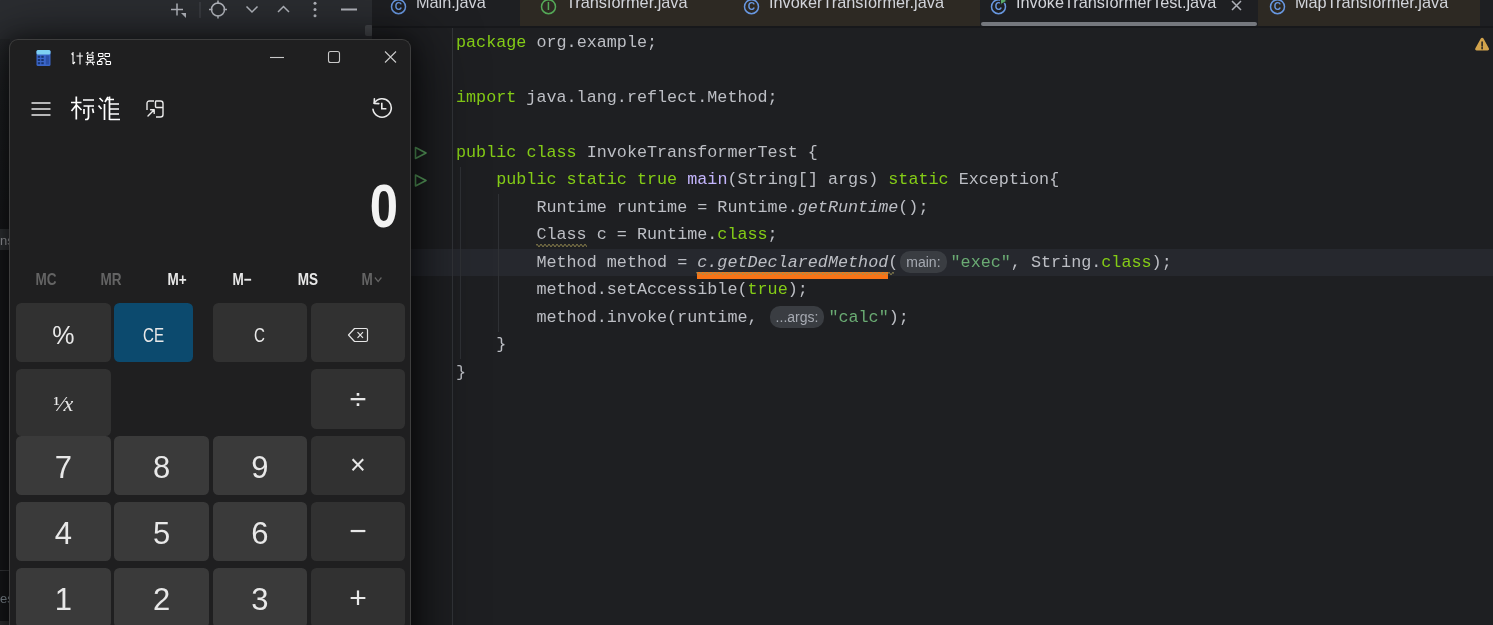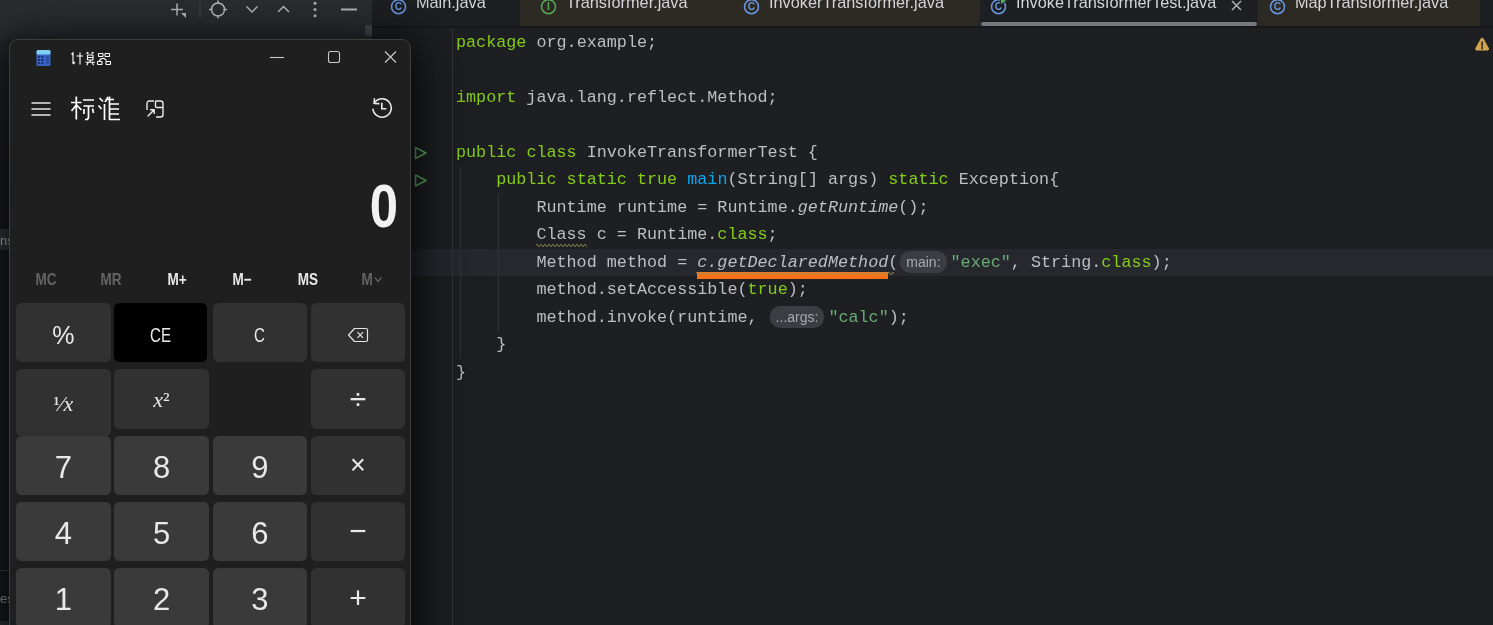--- a/index.html
+++ b/index.html
@@ -6,21 +6,21 @@
 #panel{position:absolute;left:0;top:0;width:372px;height:625px;background:#2b2d31;}
 #editor{position:absolute;left:372px;top:0;width:1121px;height:625px;background:#1e1f22;}
 .tab-base{position:absolute;left:372px;top:0;width:1121px;height:26px;background:#1e1f22;border-bottom:2px solid #17181b;}
 .tabolive{position:absolute;top:0;height:26px;background:#2d2923;}
 .tabunder{position:absolute;left:981px;top:21.5px;width:276px;height:4.5px;border-radius:2.5px;background:#75787e;}
 .ticon{position:absolute;}
 .tabtxt{position:absolute;top:-7.3px;height:24px;line-height:19px;font-size:16.3px;color:#d2d4da;white-space:pre;}
 #tabs{position:absolute;left:0;top:0;width:1493px;height:28px;}
 #code{position:absolute;left:0;top:0;}
 .cl{position:absolute;left:456px;height:27.5px;line-height:27.5px;white-space:pre;font-family:'Liberation Mono',monospace;font-size:16.75px;color:#bcbec4;}
-.kw{color:#84cc16;} .st{color:#6aab73;} .fn{color:#0ea5e9;} .it{font-style:italic;}
+.kw{color:#84cc16;} .st{color:#6aab73;} .fn{color:#c4b5fd;} .it{font-style:italic;}
 .ul{border-bottom:7px solid #f97316;font-style:italic;}
 .pill{display:inline-block;background:#3a3d42;color:#a6aab2;font-family:'Liberation Sans',sans-serif;font-size:14px;line-height:22px;height:22px;border-radius:10px;padding:0 6px;margin:0 4px 0 2px;vertical-align:0px;}
 #linehl{position:absolute;left:0px;top:248.6px;width:1121px;height:27.5px;background:#26282e;}
 .ig{position:absolute;width:1px;background:#2f3135;}
 #gsep{position:absolute;left:79.5px;top:28px;width:1px;height:597px;background:#333539;}
 #calc{position:absolute;left:9px;top:39px;width:402px;height:625px;background:#1f1f20;border-radius:9px 9px 0 0;border:1px solid #3e3e3e;border-bottom:none;box-shadow:0 12px 60px 10px rgba(0,0,0,0.6), 0 2px 20px 2px rgba(0,0,0,0.45);box-sizing:border-box;}
 #disp{position:absolute;right:12.5px;top:130px;width:300px;text-align:right;font-size:62px;font-weight:bold;color:#f2f2f2;transform:scaleX(0.82);transform-origin:right;font-family:'Liberation Sans',sans-serif;}
 .cbtn{position:absolute;border-radius:5.5px;color:#e8e8e8;display:flex;align-items:center;justify-content:center;padding-top:5px;box-sizing:border-box;font-family:'Liberation Sans',sans-serif;}
 .ser{font-family:'Liberation Serif',serif;}
 </style></head>
@@ -191,39 +191,36 @@
   <div id="disp">0</div>
   <div style="position:absolute;left:11px;top:230px;width:50px;text-align:center;color:#646464;font-size:16.5px;font-weight:bold;font-family:'Liberation Sans',sans-serif;transform:scaleX(0.82)">MC</div>
       <div style="position:absolute;left:76px;top:230px;width:50px;text-align:center;color:#646464;font-size:16.5px;font-weight:bold;font-family:'Liberation Sans',sans-serif;transform:scaleX(0.82)">MR</div>
       <div style="position:absolute;left:142.2px;top:230px;width:50px;text-align:center;color:#e8e8e8;font-size:16.5px;font-weight:bold;font-family:'Liberation Sans',sans-serif;transform:scaleX(0.82)">M+</div>
       <div style="position:absolute;left:207.3px;top:230px;width:50px;text-align:center;color:#e8e8e8;font-size:16.5px;font-weight:bold;font-family:'Liberation Sans',sans-serif;transform:scaleX(0.82)">M−</div>
       <div style="position:absolute;left:272.8px;top:230px;width:50px;text-align:center;color:#e8e8e8;font-size:16.5px;font-weight:bold;font-family:'Liberation Sans',sans-serif;transform:scaleX(0.82)">MS</div>
       <div style="position:absolute;left:337.1px;top:230px;width:50px;text-align:center;color:#646464;font-size:16.5px;font-weight:bold;font-family:'Liberation Sans',sans-serif;transform:scaleX(0.82)">M<svg width="11" height="9" viewBox="0 0 11 9" style="vertical-align:1px;margin-left:1px">
           <path d="M1.5 2.5 L5.5 6.5 L9.5 2.5" stroke="#646464" stroke-width="1.5" fill="none"></path>
         </svg></div>
   <div class="cbtn" style="left:6px;top:262.8px;width:94.5px;height:59.5px;background:#313131;font-size:25px">%</div>
-      <div class="cbtn" style="left:104.25px;top:262.8px;width:93px;height:59.5px;background:#000000;font-size:21px">
+      <div class="cbtn" style="left:104.25px;top:262.8px;width:79px;height:59.5px;background:#0c4a6e;font-size:21px">
         <span style="transform:scaleX(0.72);display:inline-block">CE</span>
       </div>
       <div class="cbtn" style="left:202.5px;top:262.8px;width:94.5px;height:59.5px;background:#313131;font-size:21px">
         <span style="transform:scaleX(0.72);display:inline-block">C</span>
       </div>
       <div class="cbtn" style="left:300.75px;top:262.8px;width:94.5px;height:59.5px;background:#313131;font-size:16px">
         <svg width="22" height="16" viewBox="0 0 22 16">
           <g stroke="#e6e6e6" stroke-width="1.2" fill="none" stroke-linejoin="round">
             <path d="M7.5 1.5 L19 1.5 Q20.5 1.5 20.5 3 L20.5 13 Q20.5 14.5 19 14.5 L7.5 14.5 L1.5 8 Z"></path>
             <path d="M10.5 5.2 L16 10.8 M16 5.2 L10.5 10.8"></path>
           </g>
         </svg>
       </div>
       <div class="cbtn" style="left:6px;top:329px;width:94.5px;height:67px;background:#313131;font-size:22px;padding-top:2px">
         <span class="ser">¹⁄<i>x</i></span>
-      </div>
-      <div class="cbtn" style="left:104.25px;top:329px;width:94.5px;height:59.5px;background:#313131;font-size:22px;padding-top:2px">
-        <span class="ser"><i>x</i>²</span>
       </div>
       <div class="cbtn" style="left:300.75px;top:329px;width:94.5px;height:59.5px;background:#313131;font-size:30px;font-weight:400;padding-top:0">÷</div>
       <div class="cbtn" style="left:6px;top:395.5px;width:94.5px;height:59.5px;background:#3a3a3a;font-size:31px">7</div>
       <div class="cbtn" style="left:104.25px;top:395.5px;width:94.5px;height:59.5px;background:#3a3a3a;font-size:31px">8</div>
       <div class="cbtn" style="left:202.5px;top:395.5px;width:94.5px;height:59.5px;background:#3a3a3a;font-size:31px">9</div>
       <div class="cbtn" style="left:300.75px;top:395.5px;width:94.5px;height:59.5px;background:#313131;font-size:27px;padding-top:0">×</div>
       <div class="cbtn" style="left:6px;top:461.5px;width:94.5px;height:59.5px;background:#3a3a3a;font-size:31px">4</div>
       <div class="cbtn" style="left:104.25px;top:461.5px;width:94.5px;height:59.5px;background:#3a3a3a;font-size:31px">5</div>
       <div class="cbtn" style="left:202.5px;top:461.5px;width:94.5px;height:59.5px;background:#3a3a3a;font-size:31px">6</div>
       <div class="cbtn" style="left:300.75px;top:461.5px;width:94.5px;height:59.5px;background:#313131;font-size:30px;padding-top:0">−</div>

